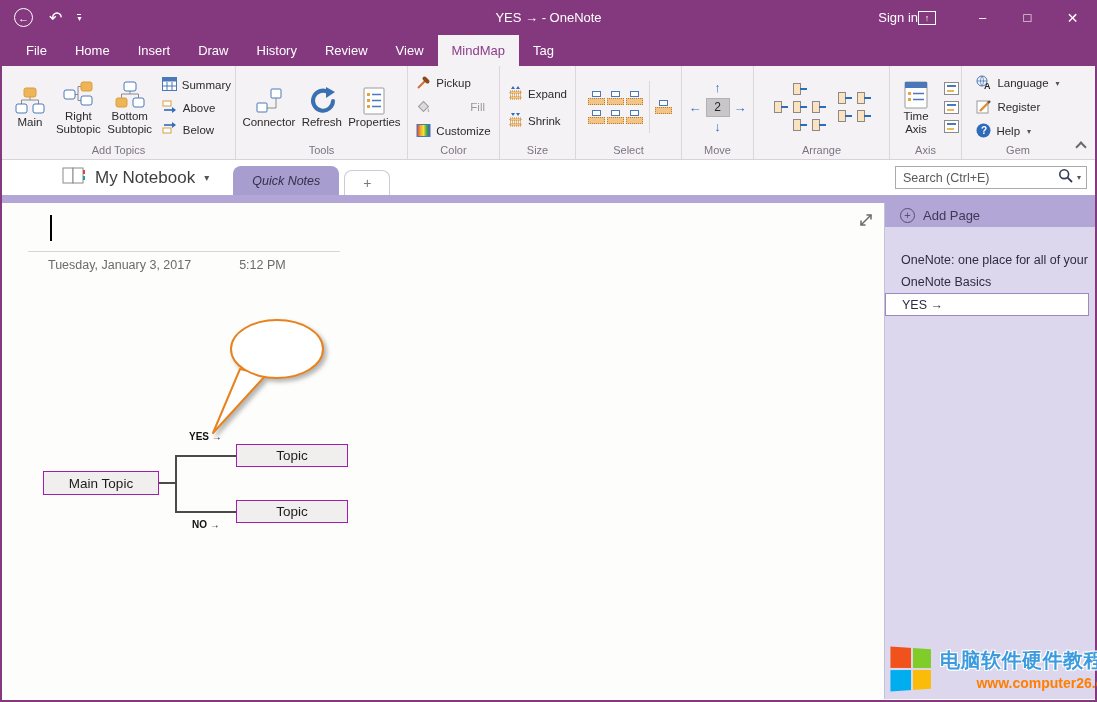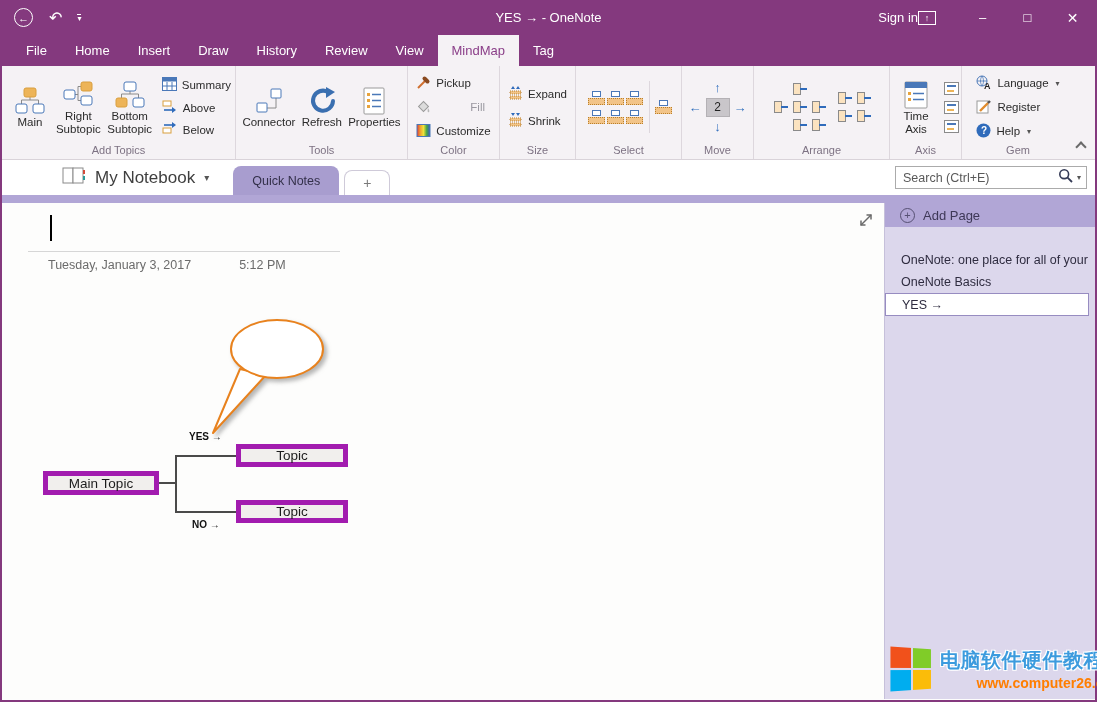--- a/index.html
+++ b/index.html
@@ -71,42 +71,42 @@
   .axis-col { display:flex; flex-direction:column; gap:6px; margin-left:4px; }
 
   .ribbon-chev { position:absolute; right:10px; bottom:8px; width:8px; height:8px; border-left:2px solid #6a6a6a; border-top:2px solid #6a6a6a; transform:rotate(45deg); }
 
   
   .notebookbar { height:35px; background:#fff; display:flex; align-items:flex-end; position:relative; padding-left:12px; }
   .nb-left { display:flex; align-items:center; height:100%; gap:9px;margin-left:48px; }
   .nb-name { font-size:17px; color:#3f3f3f; }
   .nb-caret { font-size:10px; color:#555; }
   .sec-tabs { display:flex; align-items:flex-end; margin-left:24px; gap:5px; }
-  .sec-tab { height:29px; display:flex; align-items:center; padding:0 19px; background:#a89dcf; border-radius:8px 8px 0 0; font-size:12.5px; color:#33304a; }
+  .sec-tab { height:29px; display:flex; align-items:center; padding:0 19px; background:#a89dcf; border-radius:8px 8px 0 0; font-size:12.5px; color:#33304a;font-style:italic; }
   .new-tab { height:25px; width:46px; background:#fff; border:1px solid #cfcad9; border-bottom:none; border-radius:8px 8px 0 0; display:flex; align-items:center; justify-content:center; color:#7a7a7a; font-size:14px; }
   .searchbox { position:absolute; right:8px; top:6px; width:192px; height:23px; border:1px solid #ababab; background:#fff; display:flex; align-items:center; padding-right:5px; }
   .searchbox input { border:none; outline:none; flex:1; min-width:0; font-size:12.5px; padding:0 7px; color:#444; background:transparent; font-family:"Liberation Sans",sans-serif; }
   .searchbox input::placeholder { color:#595959; opacity:1; }
   .search-caret { font-size:8px; color:#555; margin-left:4px; }
 
   .band { height:8px; background:#b1a6d6; }
 
   
   .main { display:flex; height:496px; }
   .canvas { position:relative; flex:1; background:#fdfdfc; overflow:hidden; }
 
   .text-cursor { position:absolute; left:48px; top:12px; width:2px; height:26px; background:#000; }
   .title-underline { position:absolute; left:26px; top:48px; width:312px; border-top:1px solid #d6d6d6; }
   .dateline { position:absolute; left:46px; top:55px; font-size:12.5px; color:#6b6b6b; display:flex; gap:48px; }
   .page-resize { position:absolute; right:10px; top:9px; }
 
   .callout-svg { position:absolute; left:198px; top:108px; filter:drop-shadow(3px 3px 2px rgba(110,110,110,0.5)); }
   .callout-text { position:absolute; left:232px; top:124px; width:92px; text-align:center; font-size:13.5px; color:#101010; line-height:1.3; }
 
-  .node { position:absolute; background:#f1efed; border:5px solid #a21caf; display:flex; align-items:center; justify-content:center; font-size:13.5px; color:#1c1c1c; }
+  .node { position:absolute; background:#f1efed; border:1px solid #a21caf; display:flex; align-items:center; justify-content:center; font-size:13.5px; color:#1c1c1c; }
   .mm-line { position:absolute; background:#4a4a4a; }
   .branch-label { position:absolute; font-size:10px; font-weight:bold; color:#111; white-space:nowrap; }
 
   
   .sidebar { width:211px; background:#dcd7ec; border-left:1px solid #c6c0da; display:flex; flex-direction:column; position:relative; }
   .sb-header { height:24px; background:#b1a6d6; display:flex; align-items:center; gap:8px; padding-left:15px; font-size:13px; color:#3e3857; flex:0 0 auto; }
   .add-circle { width:15px; height:15px; border:1px solid #565073; border-radius:50%; display:flex; align-items:center; justify-content:center; font-size:11px; line-height:1; color:#565073; }
   .sb-list { margin-top:22px; display:flex; flex-direction:column; }
   .sb-item { height:22px; display:flex; align-items:center; padding-left:16px; font-size:12.5px; color:#2f2c40; white-space:nowrap; overflow:hidden; }
   .sb-item.selected { background:#fff; border:1px solid #978cc1; margin-right:6px; height:23px; }

